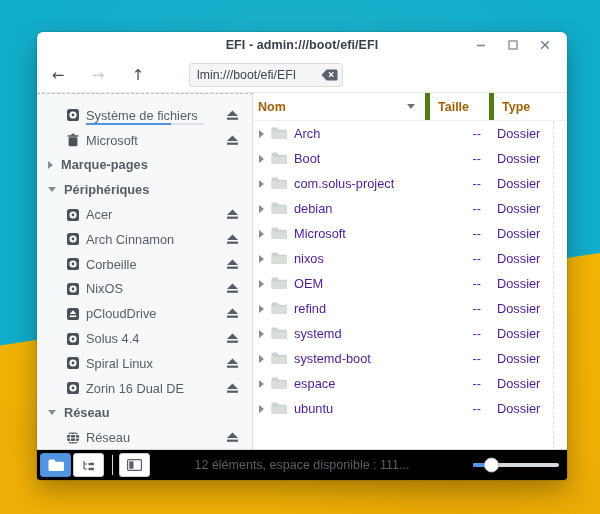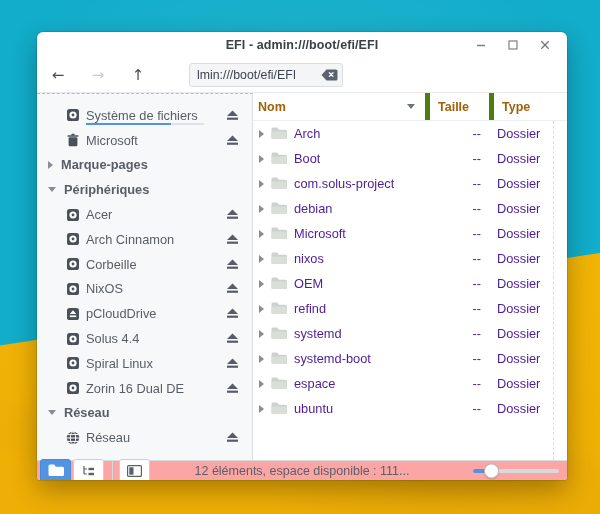--- a/index.html
+++ b/index.html
@@ -66,21 +66,21 @@
   .rows { flex:none; }
   .frow { height:25px; display:grid; grid-template-columns:172px 64px 1fr; align-items:center; font-size:12.8px; color:#4c1d95; cursor:default; }
   .cell-name { display:flex; align-items:center; padding-left:6px; min-width:0; }
   .frow .expander { margin-right:7px; flex:none; }
   .ficon { width:16px; height:13px; flex:none; display:inline-flex; margin-right:7px; }
   .fname { white-space:nowrap; overflow:hidden; }
   .fsize { text-align:right; padding-right:8px; }
   .ftype { padding-left:8px; }
   .dashed-line { position:absolute; top:28px; bottom:0; right:13px; border-left:1px dashed #dadde1; }
   
-  .statusbar { height:20px; flex:none; position:relative; display:flex; align-items:center; background:#fca5a5; border-top:1px solid #d8dbde; padding-left:3px; }
+  .statusbar { height:31px; flex:none; position:relative; display:flex; align-items:center; background:#000000; border-top:1px solid #d8dbde; padding-left:3px; }
   .sbtn { width:31px; height:24px; border:1px solid #ccd0d5; background:#fff; border-radius:3px; display:inline-flex; align-items:center; justify-content:center; margin-right:2px; cursor:default; z-index:2; }
   .sbtn.active { background:#5294e2; border-color:#4a8ad8; }
   .sb-sep { width:1px; height:20px; background:#d5d8dc; margin:0 6px; z-index:2; }
   .status-text { position:absolute; left:0; right:0; text-align:center; font-size:12.5px; color:#5a6068; z-index:1; }
   .zoom-slider { position:absolute; right:8px; top:0; height:100%; width:86px; display:flex; align-items:center; z-index:2; }
   .zs-track { position:relative; width:100%; height:4px; border-radius:2px; background:#d6dade; }
   .zs-fill { position:absolute; left:0; top:0; bottom:0; width:22%; background:#5294e2; border-radius:2px; }
   .zs-handle { position:absolute; left:15%; top:50%; transform:translateY(-50%); width:15px; height:15px; border-radius:50%; background:#fff; border:1px solid #b8bdc4; box-shadow:0 1px 2px rgba(0,0,0,.15); }
 </style>
 </head>

